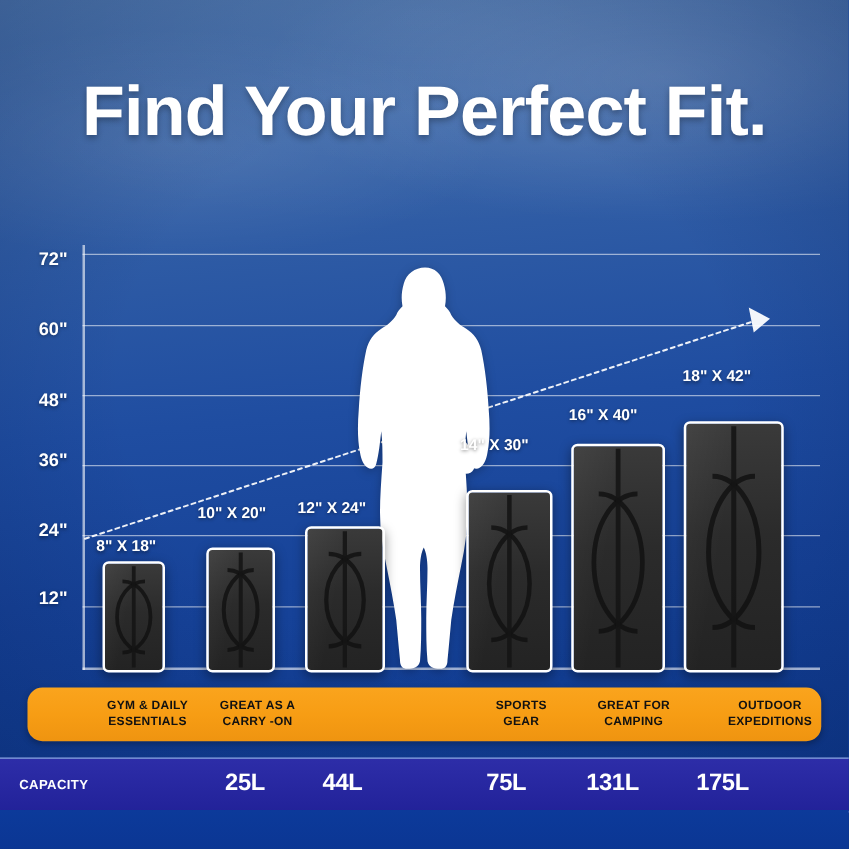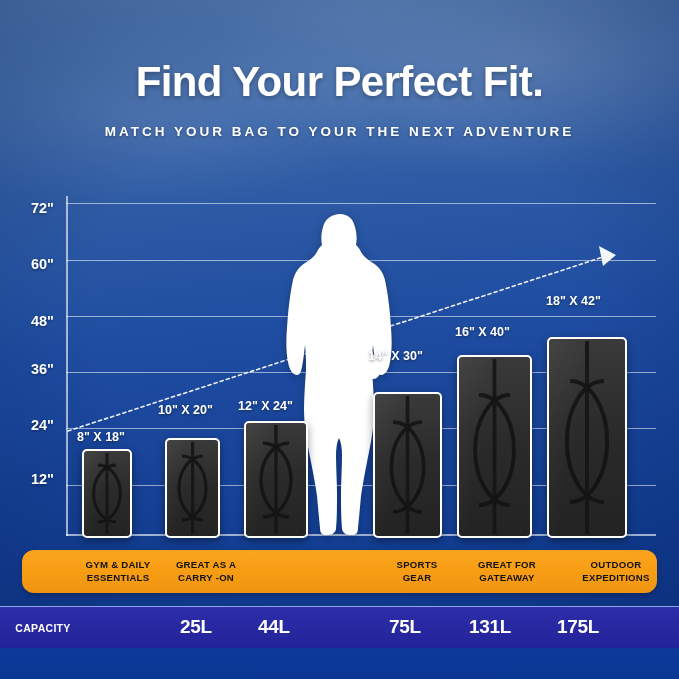--- a/index.html
+++ b/index.html
@@ -21,21 +21,21 @@
   }
   .sky-vig{
     position:absolute;left:0;top:0;width:679px;height:679px;
     background:radial-gradient(ellipse 80% 70% at 50% 45%, rgba(0,0,0,0) 45%, rgba(0,20,70,.30) 100%);
   }
 
   
   .header{position:absolute;left:0;top:0;width:679px;text-align:center;}
   .title{
     margin-top:61px;
-    font-size:42px;font-weight:bold;color:#ffffff;
+    font-size:56px;font-weight:bold;color:#ffffff;
     letter-spacing:-0.6px;line-height:1;
     text-shadow:0 2px 5px rgba(0,0,0,.30);
   }
   .subtitle{
     margin-top:21px;
     font-size:13.5px;font-weight:bold;color:#ffffff;
     letter-spacing:3.0px;
     text-shadow:0 1px 3px rgba(0,0,0,.35);
   }
 
@@ -125,21 +125,20 @@
 </head>
 <body>
 
 <div id="stage">
 
   <div class="sky"></div>
   <div class="sky-vig"></div>
 
   <div class="header">
     <div class="title">Find Your Perfect Fit.</div>
-    <div class="subtitle">MATCH YOUR BAG TO YOUR THE NEXT ADVENTURE</div>
   </div>
 
   <div class="plot">
 
     <div class="gridline" style="top:203px"></div>
     <div class="gridline" style="top:260px"></div>
     <div class="gridline" style="top:316px"></div>
     <div class="gridline" style="top:372px"></div>
     <div class="gridline" style="top:428px"></div>
     <div class="gridline" style="top:485px"></div>
@@ -253,21 +252,21 @@
     <div class="cat" style="left:126px;width:116px">
       <div>GREAT AS A</div>
       <div>CARRY -ON</div>
     </div>
     <div class="cat" style="left:337px;width:116px">
       <div>SPORTS</div>
       <div>GEAR</div>
     </div>
     <div class="cat" style="left:427px;width:116px">
       <div>GREAT FOR</div>
-      <div>GATEAWAY</div>
+      <div>CAMPING</div>
     </div>
     <div class="cat" style="left:536px;width:116px">
       <div>OUTDOOR</div>
       <div>EXPEDITIONS</div>
     </div>
   </div>
 
   <div class="capbar">
     <div class="cap-title">CAPACITY</div>
     <div class="cap" style="left:146px;width:100px">25L</div>

